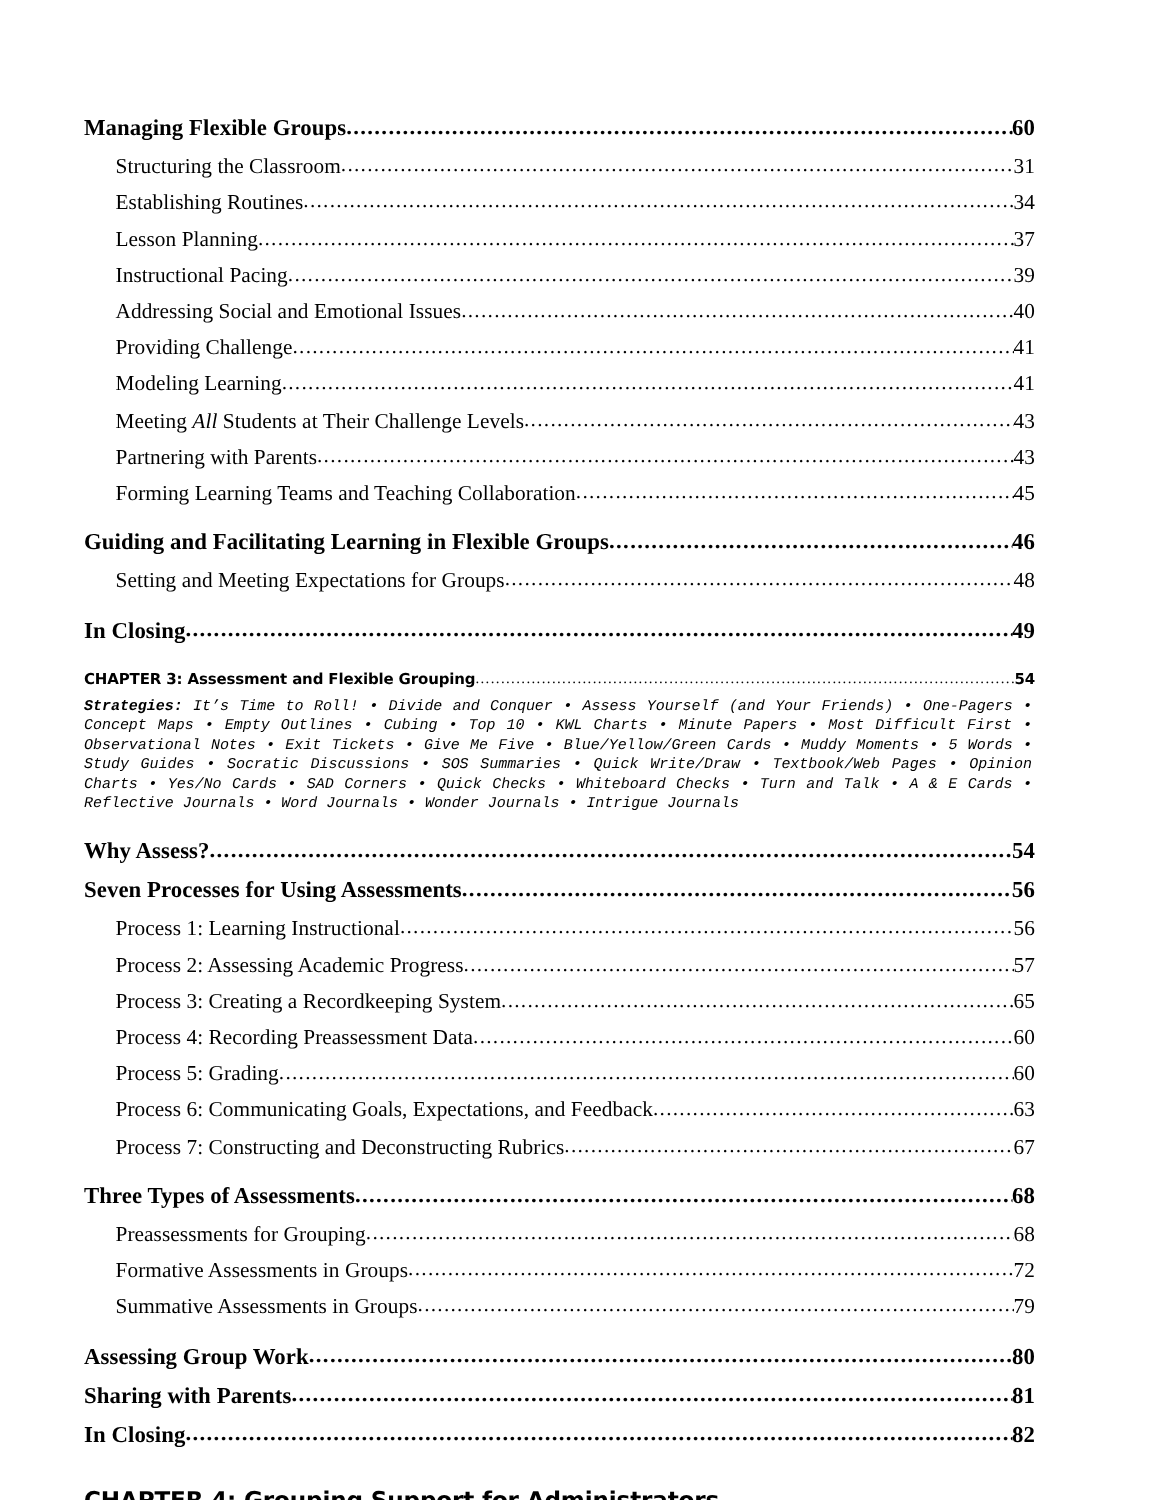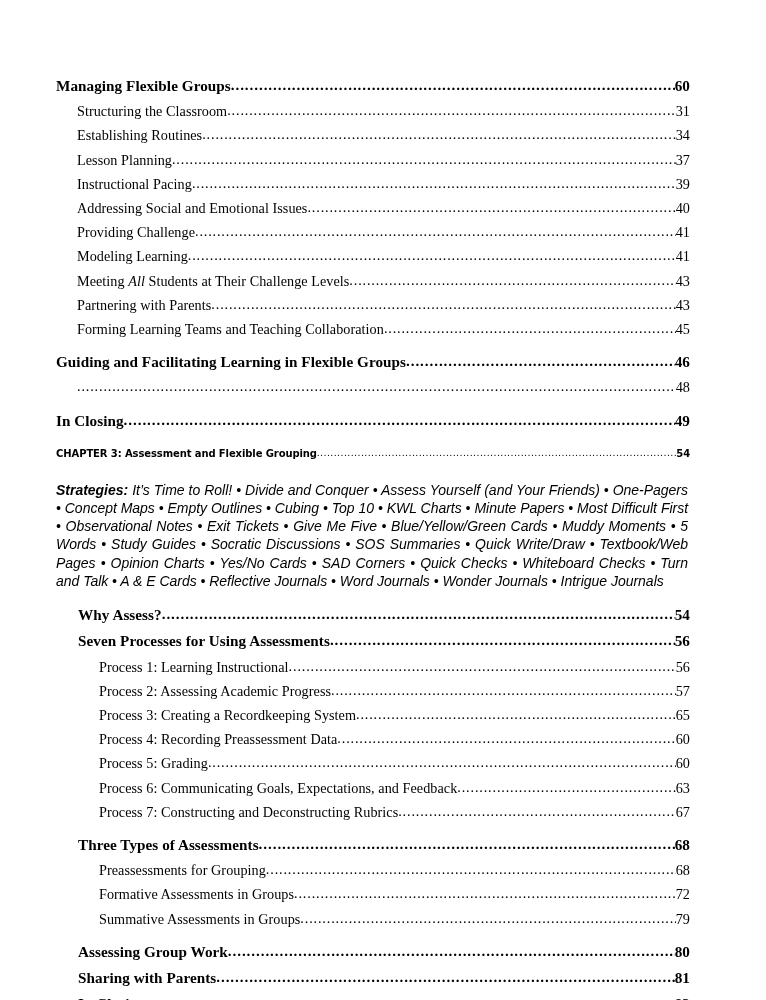--- a/index.html
+++ b/index.html
@@ -95,39 +95,39 @@
   .chapter-line1 {
     font-family: "DejaVu Sans", "Liberation Sans", sans-serif;
     font-size: 15.4px;
     font-weight: bold;
     letter-spacing: -0.1px;
     white-space: nowrap;
   }
 
   
   .strategies {
-    font-family: Liberation Sans, sans-serif;
+    font-family: Liberation Mono, monospace;
     font-style: italic;
-    font-size: 14px;
+    font-size: 10px;
     line-height: 1.305;
     text-align: justify;
-    margin: 20px 0 0 0;
+    margin: 4px 0 0 0;
     padding-right: 2px;
     letter-spacing: -0.02px;
   }
   .strategies b {
     font-weight: bold;
     font-style: italic;
   }
 
   
   .sp-after-lvl2-group { margin-bottom: 18px; }
   .gap-before-closing  { margin-top: 8px; }
   .gap-chapter3        { margin-top: 20px; }
-  .gap-after-strat     { margin-top: 17px; margin-left: 22px; }
+  .gap-after-strat     { margin-top: 17px; }
   .gap-chapter4        { margin-top: 27px; }
 
   .italic { font-style: italic; }
 </style>
 </head>
 <body>
 
 <div id="page">
 
   <div>
@@ -198,20 +198,21 @@
       <span class="toc-page">45</span>
     </div>
 
     <div class="toc-row lvl1">
       <span class="toc-title">Guiding and Facilitating Learning in Flexible Groups</span>
       <span class="toc-dots"></span>
       <span class="toc-page">46</span>
     </div>
 
     <div class="toc-row lvl2 sp-after-lvl2-group">
+      <span class="toc-title">Setting and Meeting Expectations for Groups</span>
       <span class="toc-dots"></span>
       <span class="toc-page">48</span>
     </div>
 
     <div class="toc-row lvl1">
       <span class="toc-title">In Closing</span>
       <span class="toc-dots"></span>
       <span class="toc-page">49</span>
     </div>
   </div>

